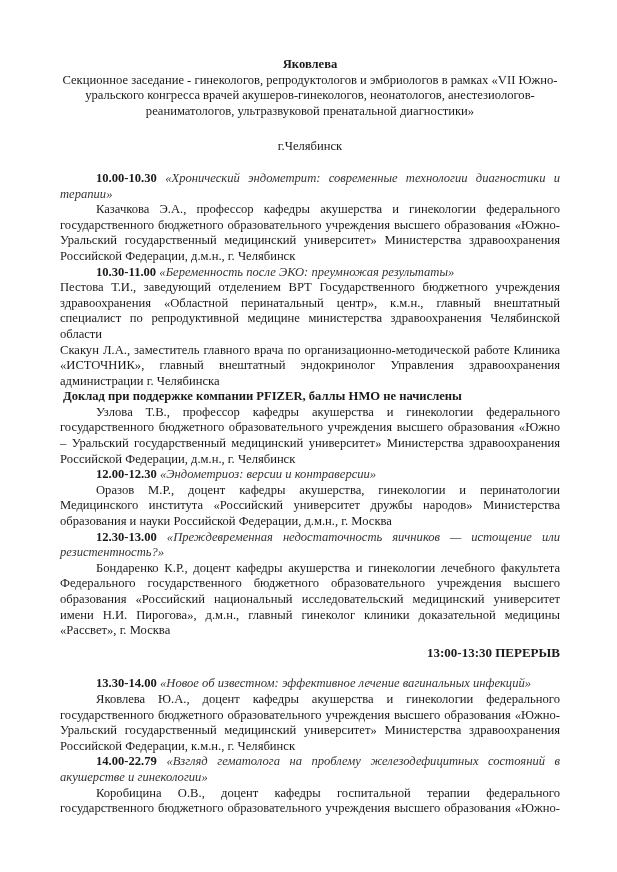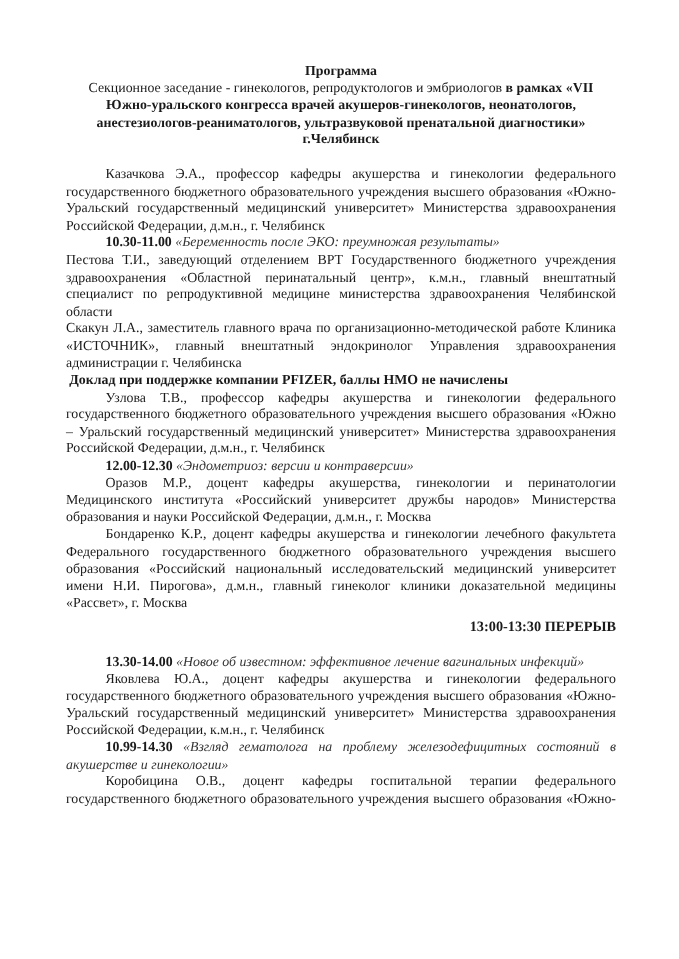--- a/index.html
+++ b/index.html
@@ -3,57 +3,59 @@
 <meta charset="utf-8">
 <style>
   html, body { margin: 0; padding: 0; background: #ffffff; }
   body { width: 617px; height: 872px; overflow: hidden; position: relative; }
   .page {
     position: absolute; left: 60px; top: 57px; width: 500px;
     font-family: "Liberation Serif", "DejaVu Serif", serif;
     font-size: 12.6px; line-height: 15.6px; color: #1a1a1a;
   }
   .center { text-align: center; }
-  .bold { font-weight: bold; }
+  .bold { font-weight: normal; margin-top: 20px; }
   .title { font-weight: bold; }
   p { margin: 0; text-align: justify; text-align-last: left; }
   .indent { text-indent: 36px; }
   .time { font-weight: bold; }
   .topic { font-style: italic; color: #333; }
   .break { text-align: right; font-weight: bold; font-size: 13px; margin: 6px 0 16px 0; }
   .gap { height: 16px; }
   .note { text-indent: 3px; font-weight: bold; }
 </style>
 </head>
 <body>
 
 <div class="page">
   <div class="center">
-    <div class="title">Программа</div>
+    <div class="title">Яковлева</div>
     <div><span>Секционное заседание - гинекологов, репродуктологов и эмбриологов </span><span class="bold">в рамках «VII Южно-уральского конгресса врачей акушеров-гинекологов, неонатологов, анестезиологов-реаниматологов, ультразвуковой пренатальной диагностики»</span></div>
     <div class="bold">г.Челябинск</div>
   </div>
 
   <div class="gap"></div>
 
+  <p class="indent"><span class="time">10.00-10.30</span> <span class="topic">«Хронический эндометрит: современные технологии диагностики и терапии»</span></p>
   <p class="indent">Казачкова Э.А., профессор кафедры акушерства и гинекологии федерального государственного бюджетного образовательного учреждения высшего образования «Южно-Уральский государственный медицинский университет» Министерства здравоохранения Российской Федерации, д.м.н., г. Челябинск</p>
 
   <p class="indent"><span class="time">10.30-11.00</span> <span class="topic">«Беременность после ЭКО: преумножая результаты»</span></p>
   <p>Пестова Т.И., заведующий отделением ВРТ Государственного бюджетного учреждения здравоохранения «Областной перинатальный центр», к.м.н., главный внештатный специалист по репродуктивной медицине министерства здравоохранения Челябинской области</p>
 
   <p>Скакун Л.А., заместитель главного врача по организационно-методической работе Клиника «ИСТОЧНИК», главный внештатный эндокринолог Управления здравоохранения администрации г. Челябинска</p>
   <p class="note">Доклад при поддержке компании PFIZER, баллы НМО не начислены</p>
 
   <p class="indent">Узлова Т.В., профессор кафедры акушерства и гинекологии федерального государственного бюджетного образовательного учреждения высшего образования «Южно – Уральский государственный медицинский университет» Министерства здравоохранения Российской Федерации, д.м.н., г. Челябинск</p>
 
   <p class="indent"><span class="time">12.00-12.30</span> <span class="topic">«Эндометриоз: версии и контраверсии»</span></p>
   <p class="indent">Оразов М.Р., доцент кафедры акушерства, гинекологии и перинатологии Медицинского института «Российский университет дружбы народов» Министерства образования и науки Российской Федерации, д.м.н., г. Москва</p>
 
+  <p class="indent"><span class="time">12.30-13.00</span> <span class="topic">«Преждевременная недостаточность яичников — истощение или резистентность?»</span></p>
   <p class="indent">Бондаренко К.Р., доцент кафедры акушерства и гинекологии лечебного факультета Федерального государственного бюджетного образовательного учреждения высшего образования «Российский национальный исследовательский медицинский университет имени Н.И. Пирогова», д.м.н., главный гинеколог клиники доказательной медицины «Рассвет», г. Москва</p>
 
   <div class="break">13:00-13:30 ПЕРЕРЫВ</div>
 
   <p class="indent"><span class="time">13.30-14.00</span> <span class="topic">«Новое об известном: эффективное лечение вагинальных инфекций»</span></p>
   <p class="indent">Яковлева Ю.А., доцент кафедры акушерства и гинекологии федерального государственного бюджетного образовательного учреждения высшего образования «Южно-Уральский государственный медицинский университет» Министерства здравоохранения Российской Федерации, к.м.н., г. Челябинск</p>
 
-  <p class="indent"><span class="time">10.99-14.30</span> <span class="topic">«Взгляд гематолога на проблему железодефицитных состояний в акушерстве и гинекологии»</span></p>
+  <p class="indent"><span class="time">14.00-22.79</span> <span class="topic">«Взгляд гематолога на проблему железодефицитных состояний в акушерстве и гинекологии»</span></p>
   <p class="indent" style="text-align-last: justify;">Коробицина О.В., доцент кафедры госпитальной терапии федерального государственного бюджетного образовательного учреждения высшего образования «Южно-</p>
 </div>
 
 </body></html>

